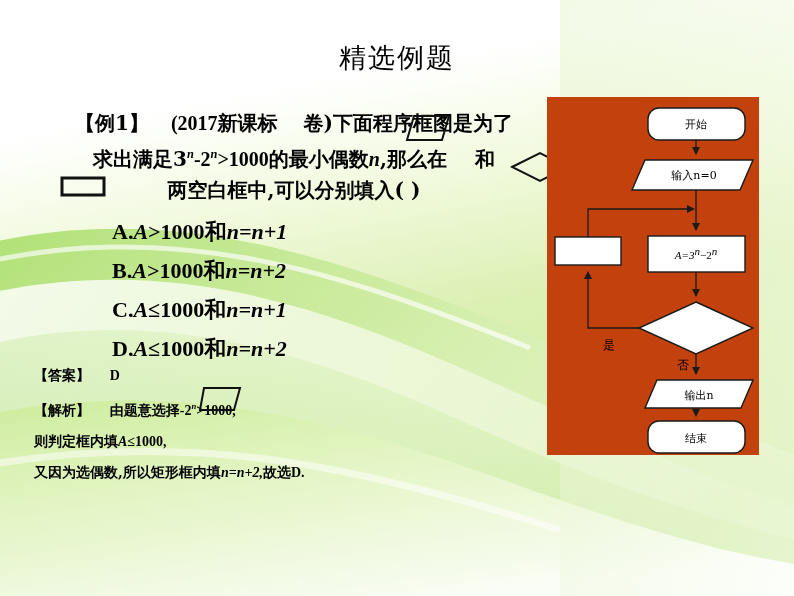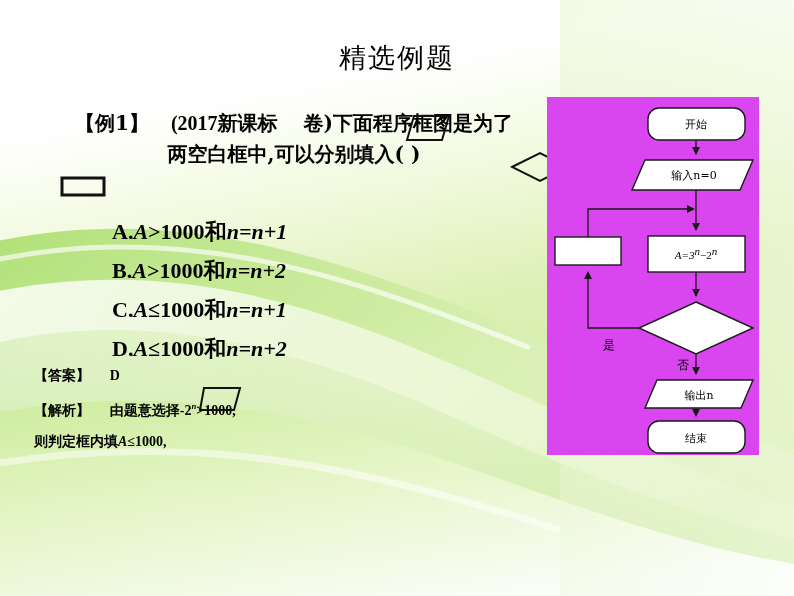--- a/index.html
+++ b/index.html
@@ -113,21 +113,21 @@
   }
   .artifact svg { display: block; }
 
   
   #flow-panel {
     position: absolute;
     left: 547px;
     top: 97px;
     width: 212px;
     height: 358px;
-    background: #d946ef;
+    background: #c2410c;
   }
   #flow-panel svg { display: block; }
 
   .fc-label {
     font-family: "DejaVu Serif", "Liberation Serif", serif;
     font-size: 11px;
     fill: #000000;
   }
   .fc-label-latin {
     font-family: "Liberation Serif", "DejaVu Serif", serif;
@@ -197,20 +197,23 @@
 
   <div id="body-text">
     <div class="q-line">
       <span>【例1】</span>
       <span style="display:inline-block;width:8px"></span>
       <span class="latin">(2017新课标</span>
       <span style="display:inline-block;width:12px"></span>
       <span>卷)下面程序框图是为了</span>
     </div>
     <div class="q-line">
+      <span>求出满足3</span><sup class="exp latin">n</sup><span class="latin">-2</span><sup class="exp latin">n</sup><span class="latin">&gt;1000的最小偶数</span><span class="latin ital">n</span><span>,那么在</span><span style="display:inline-block;width:28px"></span><span>和</span>
+    </div>
+    <div class="q-line">
       <span>两空白框中,可以分别填入(    )</span>
     </div>
   </div>
 
   <div class="artifact" style="left:405px; top:113px;">
     <svg width="46" height="30" viewBox="0 0 46 30">
       <path d="M9 3 L44 3 L37 27 L2 27 Z" fill="none" stroke="#111111" stroke-width="2"></path>
     </svg>
   </div>
   <div class="artifact" style="left:510px; top:150px;">
@@ -245,20 +248,23 @@
       <span style="display:inline-block;width:10px"></span>
       <span class="latin">D</span>
     </div>
     <div class="a-line">
       <span>【解析】</span>
       <span style="display:inline-block;width:10px"></span>
       <span>由题意选择</span><span class="latin">-2</span><sup class="exp latin">n</sup><span class="latin">&gt;1000,</span>
     </div>
     <div class="a-line">
       <span>则判定框内填</span><span class="latin ital">A</span><span class="latin">≤1000,</span>
+    </div>
+    <div class="a-line">
+      <span>又因为选偶数,所以矩形框内填</span><span class="latin ital">n</span><span class="latin ital">=n+2,</span><span>故选</span><span class="latin">D.</span>
     </div>
   </div>
 
   <div class="artifact" style="left:198px; top:386px;">
     <svg width="44" height="26" viewBox="0 0 44 26">
       <path d="M6 2 L42 2 L36 24 L2 24 Z" fill="none" stroke="#111111" stroke-width="2"></path>
     </svg>
   </div>
 
   <div id="flow-panel">

